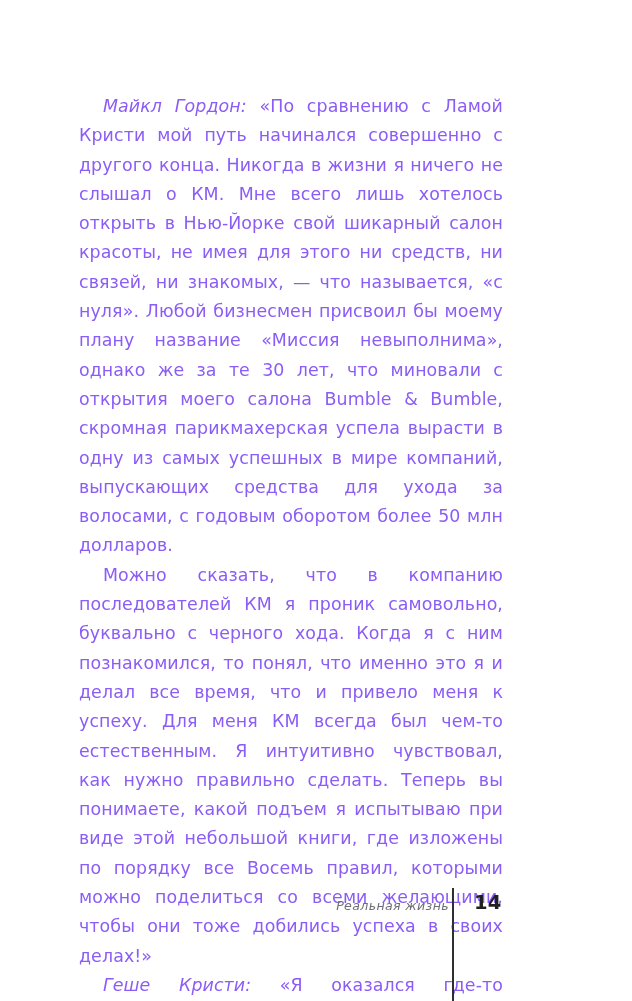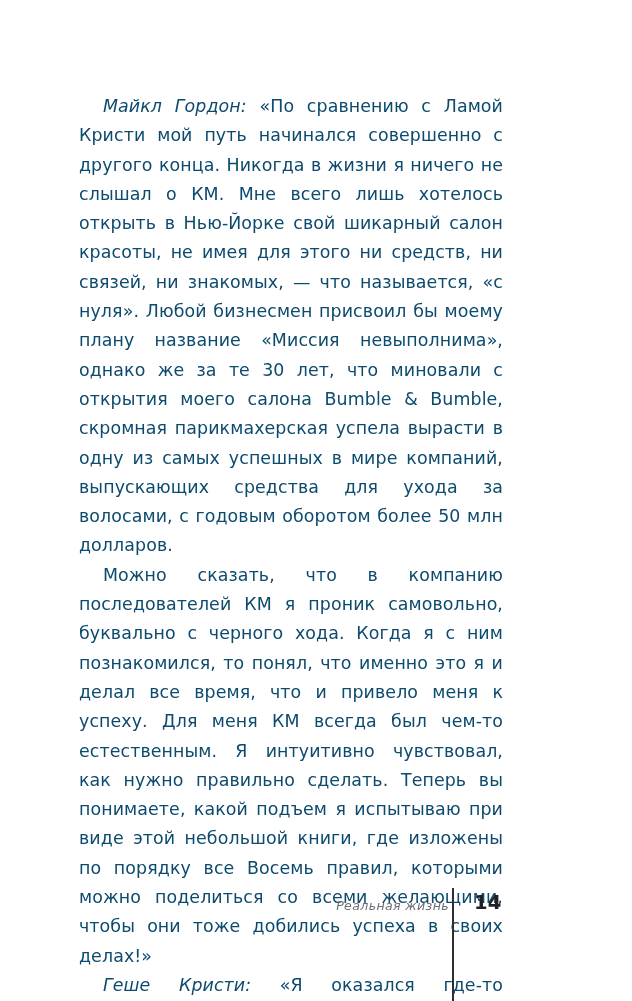--- a/index.html
+++ b/index.html
@@ -25,21 +25,21 @@
     width: 424px;
   }
 
   .para {
     margin: 0;
     text-align: justify;
     text-justify: inter-word;
     text-indent: 24px;
     font-size: 17.4px;
     line-height: 29.3px;
-    color: #0c4a6e;
+    color: #8b5cf6;
     letter-spacing: 0.1px;
     word-spacing: 0.2px;
     hyphens: manual;
   }
 
   .para .speaker {
     font-style: italic;
   }
 
   

